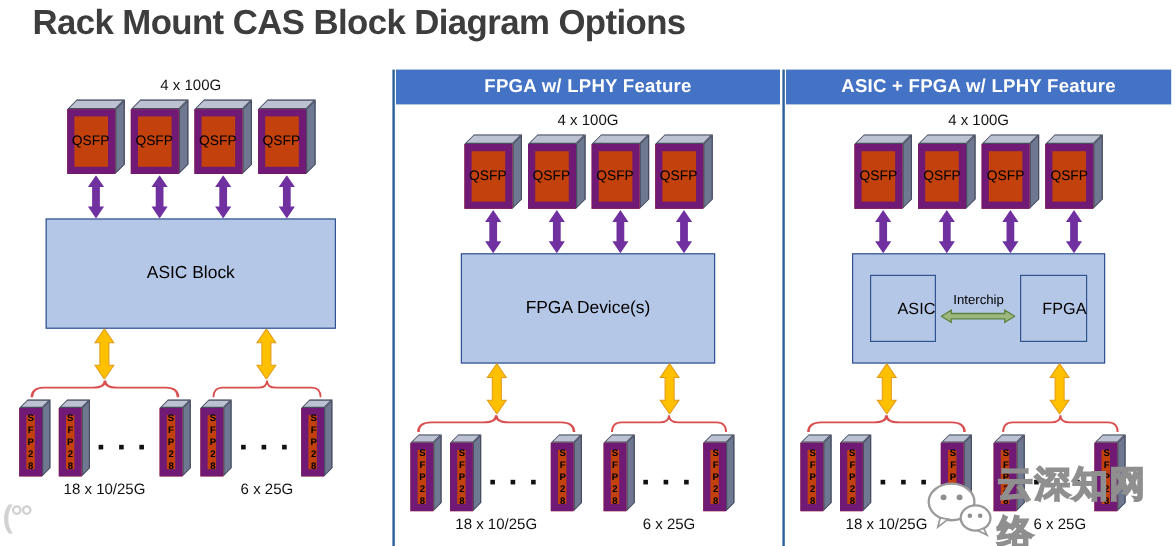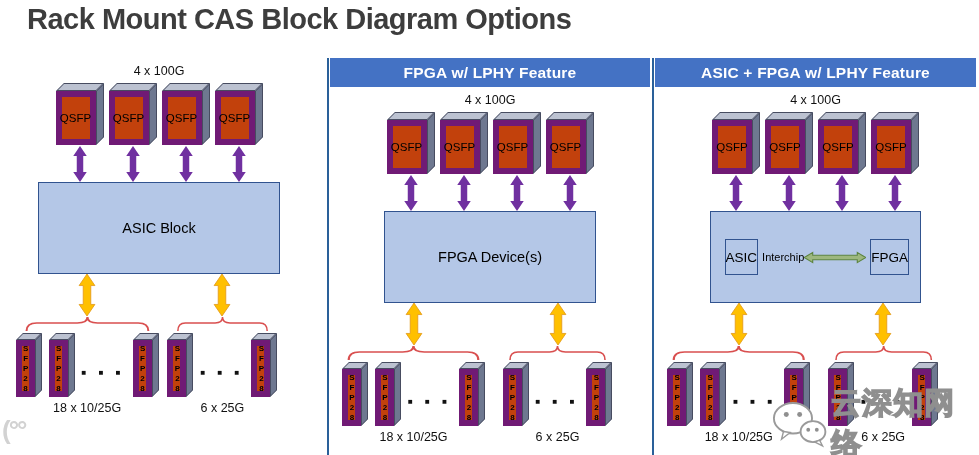--- a/index.html
+++ b/index.html
@@ -41,23 +41,23 @@
 
   .arrow-v { display:block; margin-top:1px; }
 
   
   .device { height:92px; background:#B4C7E7; border:1.6px solid #31538F;
             display:flex; align-items:center; justify-content:center;
             font-size:14.5px; color:#000; }
   .panel1 .device { width:80%; }
   .panel2 .device { width:66%; }
   .panel3 .device { width:66%; justify-content:space-between; padding:0 14px; }
-  .chip { width:74px; height:36px; background:#B4C7E7; border:1.4px solid #31538F;
+  .chip { width:74px; height:56px; background:#B4C7E7; border:1.4px solid #31538F;
           display:flex; align-items:center; justify-content:flex-end; font-size:13.5px; }
-  .linkcol { display:flex; flex-direction:row; align-items:center; margin:0 4px;justify-content:center; }
+  .linkcol { display:flex; flex-direction:column; align-items:center; margin:0 4px;justify-content:center; }
   .link-label { font-size:11px; color:#000; margin-bottom:1px; }
 
   
   .bottom { width:100%; display:flex; justify-content:flex-start; padding:0 10px; }
   .group { display:flex; flex-direction:column; align-items:center; }
   .g-left  { width:45%; margin-left:2%; }
   .g-right { width:33%; margin-left:9%; }
   .brace { width:100%; height:16px; display:block; }
   .sfp-row { display:flex; gap:7px; align-items:flex-start; margin-top:1px; width:100%;
              justify-content:center; }

